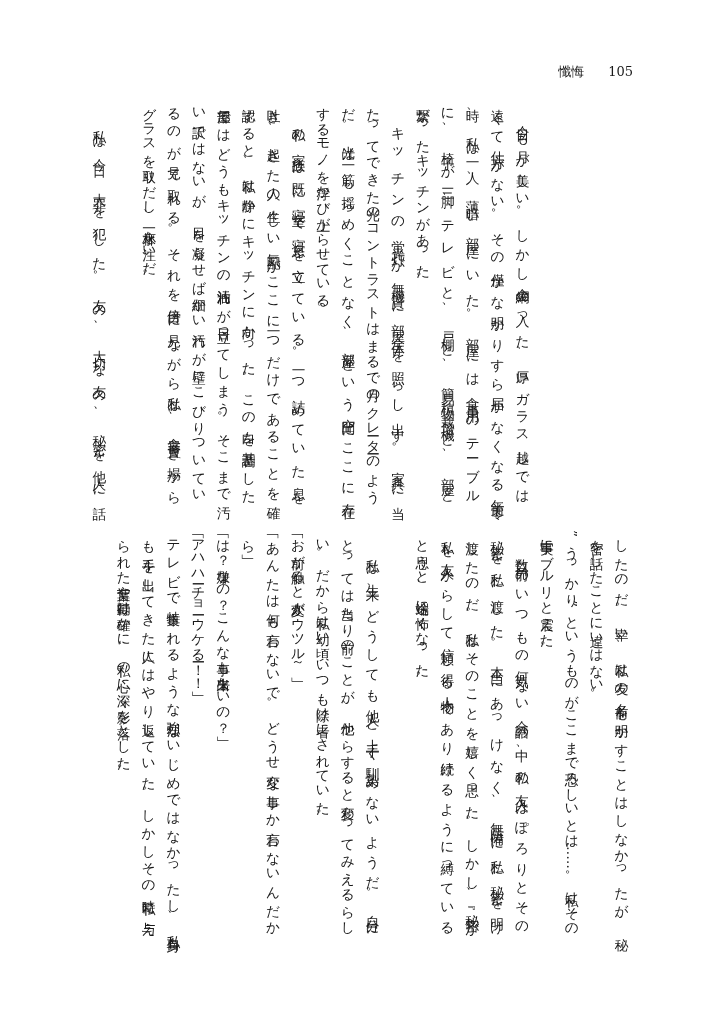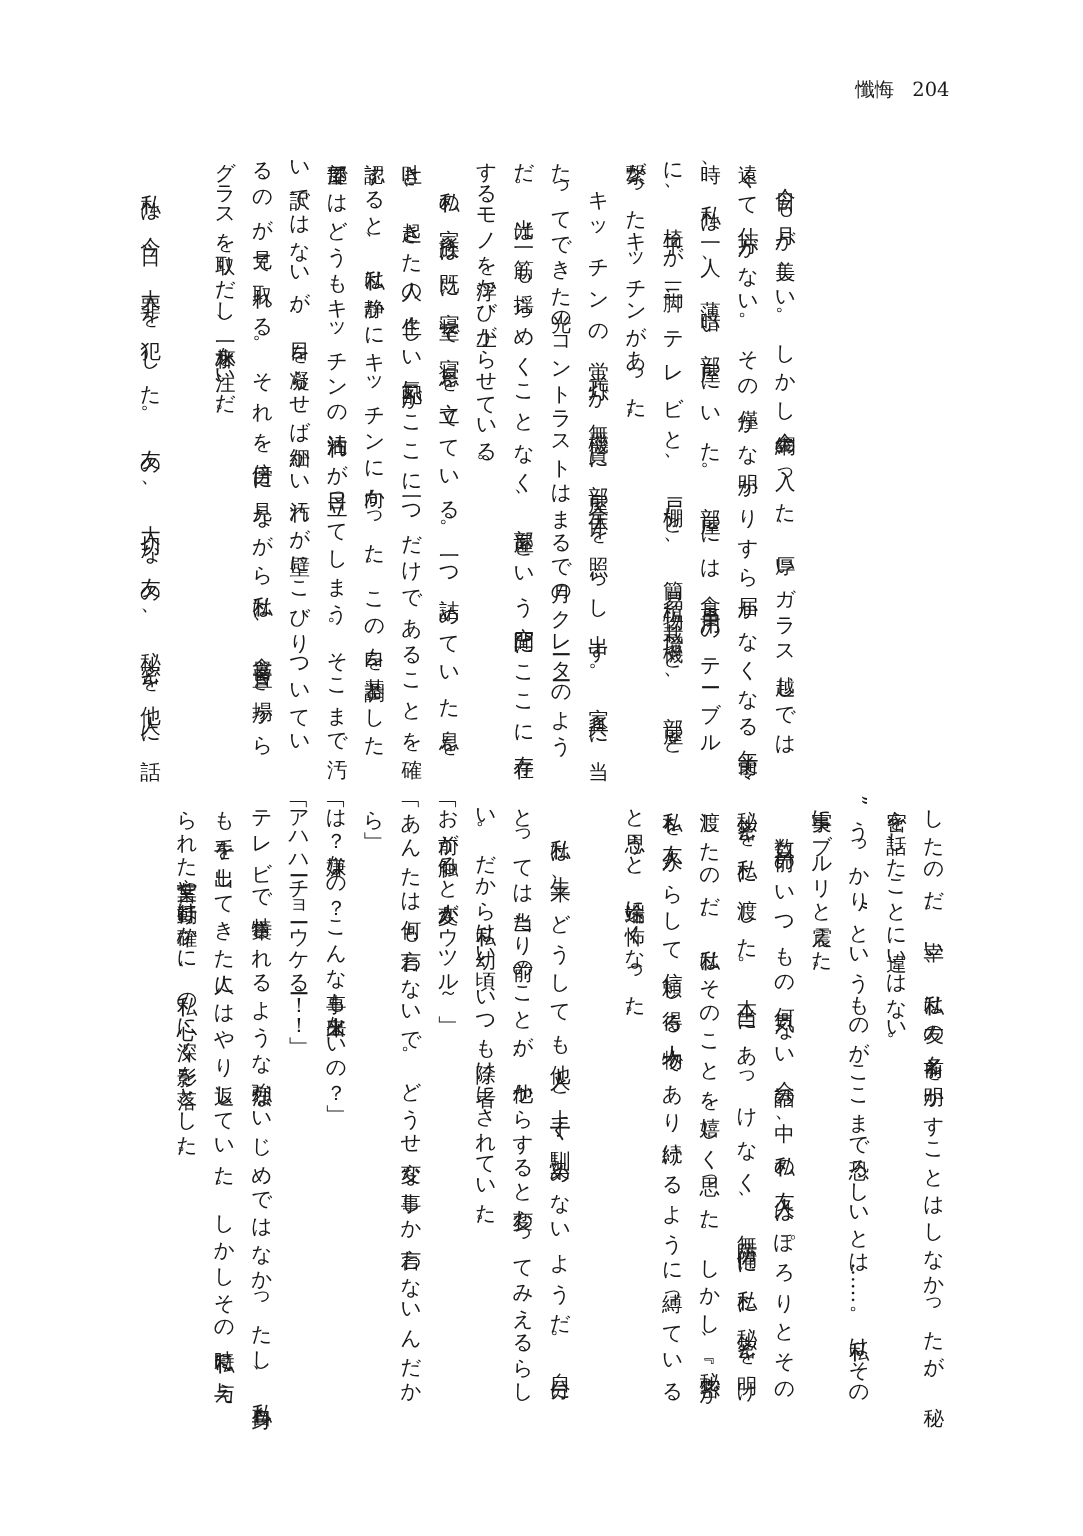--- a/index.html
+++ b/index.html
@@ -7,26 +7,26 @@
       width: 722px;
       height: 1024px;
       background: #ffffff;
       position: relative;
       overflow: hidden;
       color: #1a1a1a;
       font-family: "DejaVu Serif", "Liberation Serif", serif;
     }
     .running-head {
       position: absolute;
-      top: 53px;
+      top: 64px;
       right: 89px;
       font-size: 13px;
       line-height: 16px;
       display: flex;
-      gap: 12px;
+      gap: 24px;
       white-space: nowrap;
     }
     .tier {
       position: absolute;
       writing-mode: vertical-rl;
       height: 398px;
     }
     .tier-upper { top: 98px; right: 187px; }
     .tier-lower { top: 530px; right: 88px; }
     .col {
@@ -41,21 +41,21 @@
       text-align: justify;
       text-align-last: justify;
       text-justify: inter-character;
     }
   </style>
 </head>
 <body>
 
 <div class="running-head">
   <span>懺悔</span>
-  <span>204</span>
+  <span>105</span>
 </div>
 
 <div class="tier tier-upper">
   <div class="col j">　今日も月が美しい。しかし金網の入った、厚いガラス越しでは</div>
   <div class="col j">遠くて仕方がない。その僅かな明かりすら届かなくなる午前零</div>
   <div class="col j">時、私は一人、薄暗い部屋にいた。部屋には食事用のテーブル</div>
   <div class="col j">に、椅子が三脚、テレビと、戸棚と、簡易植物栽培機と、部屋と</div>
   <div class="col">繋がったキッチンがあった。</div>
   <div class="col j">　キッチンの蛍光灯が無機質に部屋全体を照らし出す。家具に当</div>
   <div class="col j">たってできた光のコントラストはまるで月のクレーターのよう</div>

